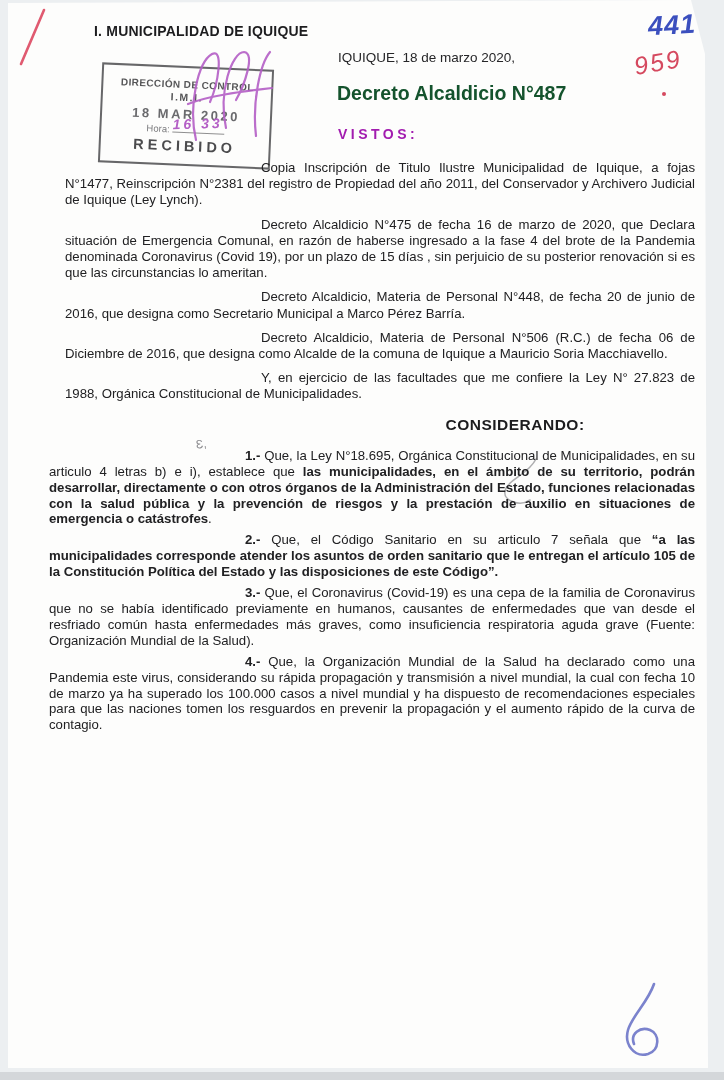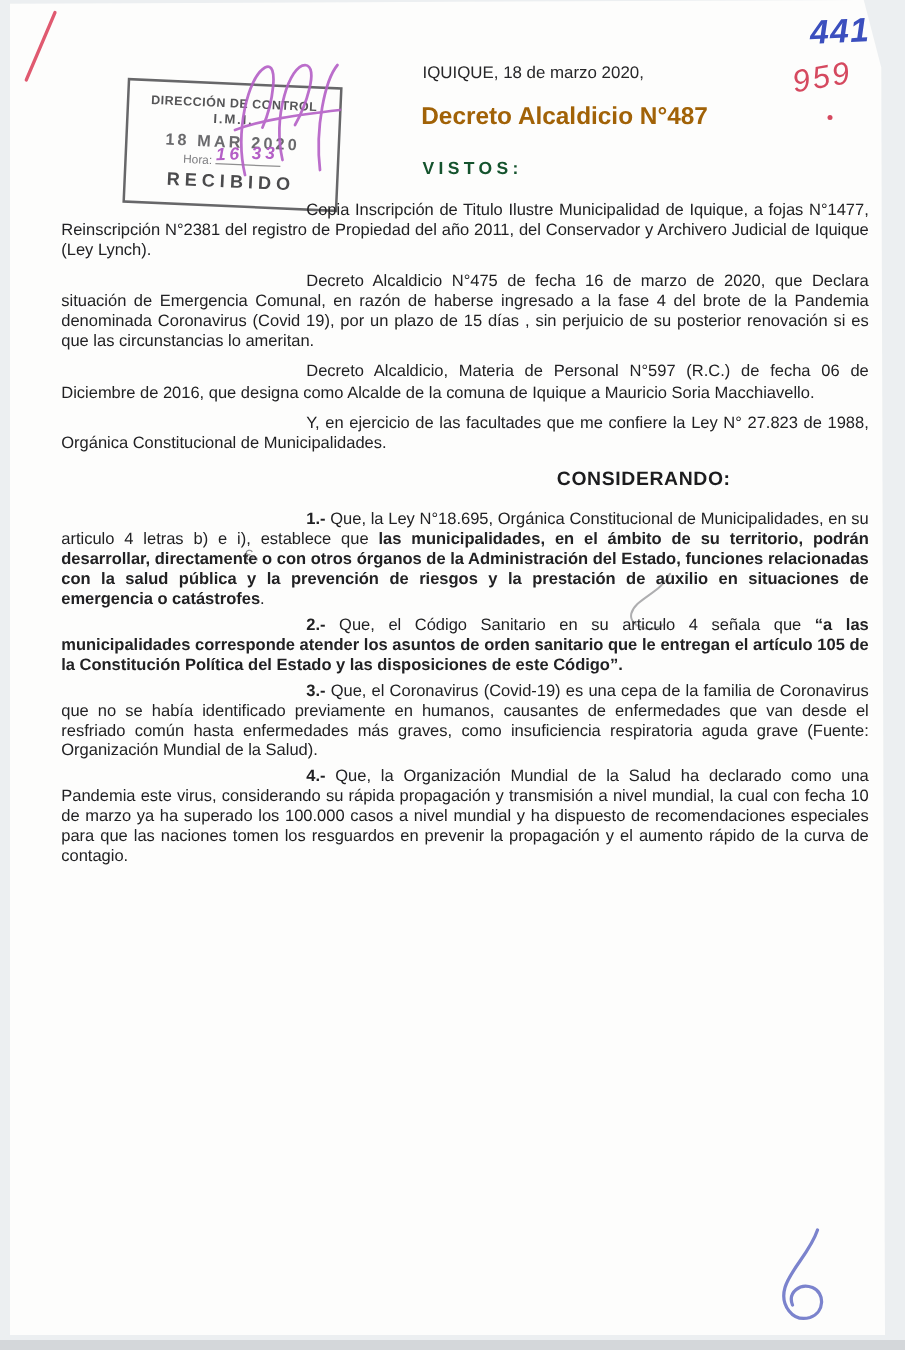--- a/index.html
+++ b/index.html
@@ -10,22 +10,22 @@
     color:#222;
   }
   .bottom-edge{position:absolute;left:0;right:0;bottom:0;height:8px;background:#d4d7da;}
   .paper{
     position:absolute;inset:0;background:#fdfdfc;
     clip-path:polygon(8px 3px, 691px 0px, 705px 54px, 708px 1068px, 8px 1068px);
   }
   .abs{position:absolute;}
   .letterhead{left:94px;top:23px;font-size:14px;font-weight:bold;letter-spacing:.2px;color:#1d1d1f;}
   .place-date{left:338px;top:50px;font-size:13.5px;color:#262628;text-align:right;}
-  .decree-title{left:337px;top:82px;font-size:19.5px;font-weight:bold;color:#a16207;}
-  .vistos-heading{left:338px;top:126px;font-size:14px;font-weight:bold;letter-spacing:3.5px;color:#14532d;}
+  .decree-title{left:337px;top:82px;font-size:19.5px;font-weight:bold;color:#14532d;}
+  .vistos-heading{left:338px;top:126px;font-size:14px;font-weight:bold;letter-spacing:3.5px;color:#a21caf;}
 
   
   .stamp{
     left:100px;top:66px;width:168px;height:96px;
     border:2.5px solid rgba(70,70,72,.82);
     transform:rotate(2.5deg);
     display:flex;flex-direction:column;align-items:center;justify-content:center;
     color:rgba(62,62,64,.88);text-align:center;background:transparent;
   }
   .stamp-line1{font-size:10px;font-weight:bold;letter-spacing:.4px;}
@@ -44,41 +44,42 @@
     color:#d5495f;transform:rotate(-10deg);letter-spacing:2px;}
   .folio-red-dot{left:662px;top:92px;width:4px;height:4px;border-radius:50%;background:#d5495f;}
 
   .mark-e{left:196px;top:437px;font-size:12px;color:#8d8d90;transform:rotate(-8deg);}
 
   
   .body{
     left:49px;top:160px;width:646px;
     font-size:13.2px;line-height:16.2px;text-align:justify;color:#212123;
   }
-  .body p{margin:0 0 8px 0;text-indent:196px;}
+  .body p{margin:0 0 8px 16px;text-indent:196px;}
   .c-heading{
     text-indent:0;text-align:center;transform:translateX(45px);
     font-size:15.5px;font-weight:bold;letter-spacing:.5px;color:#1c1c1e;
     margin:14px 0 15px 0 !important;
   }
   .c-item{margin:0 0 5px 0 !important;line-height:15.9px;}
   .c-item .lead{font-weight:bold;}
   .c-item .em{font-weight:bold;}
   svg{display:block;}
 </style>
 </head>
 <body>
 
 <div class="page">
   <div class="paper"></div>
 
   <svg class="abs" style="left:12px;top:4px;" width="42" height="68" viewBox="0 0 42 68">
     <path d="M32,6 L9,60" stroke="#e05a70" stroke-width="2.6" stroke-linecap="round" fill="none"></path>
   </svg>
 
+  <div class="abs letterhead">I. MUNICIPALIDAD DE IQUIQUE</div>
 
   <div class="abs stamp">
     <div class="stamp-line1">DIRECCIÓN DE CONTROL</div>
     <div class="stamp-line2">I.M.I.</div>
     <div class="stamp-date">18 MAR 2020</div>
     <div class="stamp-hora">
       <span>Hora:</span>
       <span class="line"></span>
       <span class="stamp-time">16 33</span>
     </div>
@@ -103,30 +104,31 @@
   <div class="abs vistos-heading">VISTOS:</div>
 
   <div class="abs mark-e">Ɛ,</div>
   <svg class="abs" style="left:494px;top:455px;" width="52" height="56" viewBox="0 0 52 56">
     <path d="M42,4 C34,20 14,24 11,36 C9,46 26,52 36,45" stroke="#9a9a9c" stroke-width="1.6" fill="none" stroke-linecap="round" opacity="0.8"></path>
   </svg>
 
   <div class="abs body">
     <p>Copia Inscripción de Titulo Ilustre Municipalidad de Iquique, a fojas N°1477, Reinscripción N°2381 del registro de Propiedad del año 2011, del Conservador y Archivero Judicial de Iquique (Ley Lynch).</p>
     <p>Decreto Alcaldicio N°475 de fecha 16 de marzo de 2020, que Declara situación de Emergencia Comunal, en razón de haberse ingresado a la fase 4 del brote de la Pandemia denominada Coronavirus (Covid 19), por un plazo de 15 días , sin perjuicio de su posterior renovación si es que las circunstancias lo ameritan.</p>
-    <p>Decreto Alcaldicio, Materia de Personal N°597 (R.C.) de fecha 06 de Diciembre de 2016, que designa como Alcalde de la comuna de Iquique a Mauricio Soria Macchiavello.</p>
+    <p>Decreto Alcaldicio, Materia de Personal N°448, de fecha 20 de junio de 2016, que designa como Secretario Municipal a Marco Pérez Barría.</p>
+    <p>Decreto Alcaldicio, Materia de Personal N°506 (R.C.) de fecha 06 de Diciembre de 2016, que designa como Alcalde de la comuna de Iquique a Mauricio Soria Macchiavello.</p>
     <p>Y, en ejercicio de las facultades que me confiere la Ley N° 27.823 de 1988, Orgánica Constitucional de Municipalidades.</p>
 
     <p class="c-heading">CONSIDERANDO:</p>
 
     <p class="c-item">
       <span class="lead">1.-</span><span> Que, la Ley N°18.695, Orgánica Constitucional de Municipalidades, en su articulo 4 letras b) e i), establece que </span><span class="em">las municipalidades, en el ámbito de su territorio, podrán desarrollar, directamente o con otros órganos de la Administración del Estado, funciones relacionadas con la salud pública y la prevención de riesgos y la prestación de auxilio en situaciones de emergencia o catástrofes</span><span>.</span>
     </p>
     <p class="c-item">
-      <span class="lead">2.-</span><span> Que, el Código Sanitario en su articulo 4 señala que </span><span class="em">“a las municipalidades corresponde atender los asuntos de orden sanitario que le entregan el artículo 105 de la Constitución Política del Estado y las disposiciones de este Código”.</span><span></span>
+      <span class="lead">2.-</span><span> Que, el Código Sanitario en su articulo 7 señala que </span><span class="em">“a las municipalidades corresponde atender los asuntos de orden sanitario que le entregan el artículo 105 de la Constitución Política del Estado y las disposiciones de este Código”.</span><span></span>
     </p>
     <p class="c-item">
       <span class="lead">3.-</span><span> Que, el Coronavirus (Covid-19) es una cepa de la familia de Coronavirus que no se había identificado previamente en humanos, causantes de enfermedades que van desde el resfriado común hasta enfermedades más graves, como insuficiencia respiratoria aguda grave (Fuente: Organización Mundial de la Salud).</span><span class="em"></span><span></span>
     </p>
     <p class="c-item">
       <span class="lead">4.-</span><span> Que, la Organización Mundial de la Salud ha declarado como una Pandemia este virus, considerando su rápida propagación y transmisión a nivel mundial, la cual con fecha 10 de marzo ya ha superado los 100.000 casos a nivel mundial y ha dispuesto de recomendaciones especiales para que las naciones tomen los resguardos en prevenir la propagación y el aumento rápido de la curva de contagio.</span><span class="em"></span><span></span>
     </p>
   </div>
 
   <svg class="abs" style="left:614px;top:978px;" width="68" height="94" viewBox="0 0 68 94">

